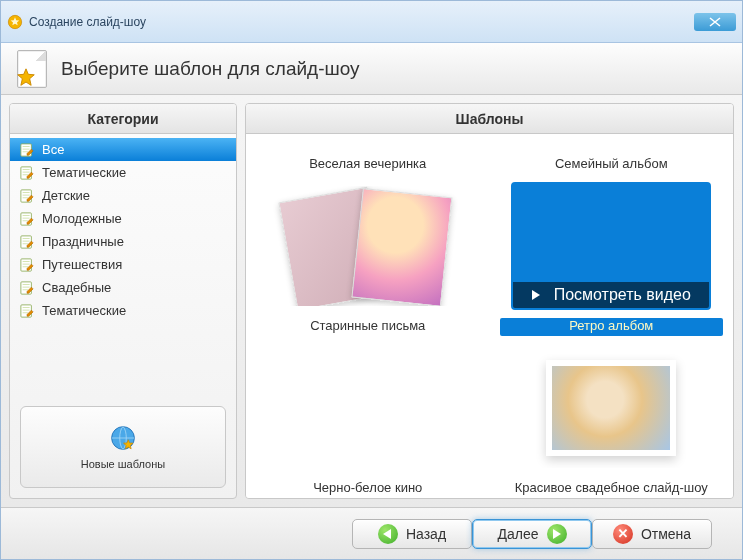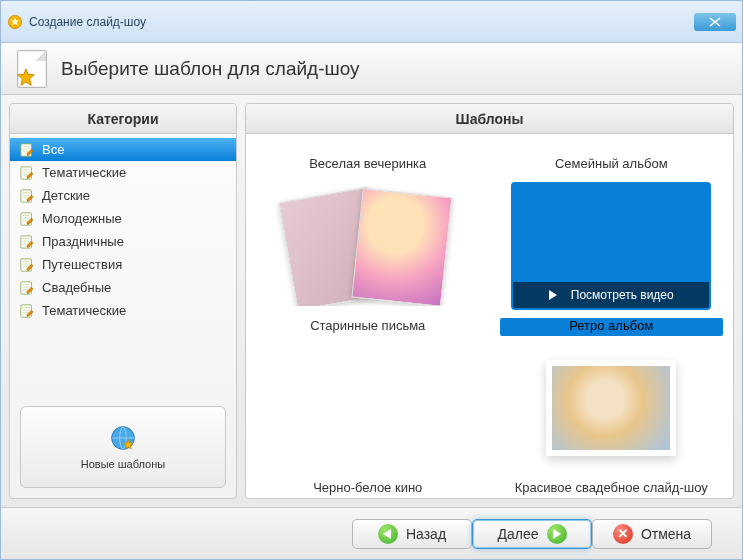--- a/index.html
+++ b/index.html
@@ -31,26 +31,26 @@
   .cat-item { height: 23px; display: flex; align-items: center; gap: 8px; padding: 0 10px; font-size: 13px; color: #333; cursor: pointer; }
   .cat-item.selected { background: linear-gradient(#4bb3f4, #0a7fd8); color: #fff; }
   .cat-icon { width: 14px; height: 14px; flex: none; }
   .new-templates { margin: 10px; border: 1px solid #c8c8c8; border-radius: 6px;
     background: linear-gradient(#fdfdfd, #eaeaea); display:flex; flex-direction: column; align-items:center; justify-content:center;
     height: 82px; cursor: pointer; font-size: 11px; color: #333; gap: 6px; }
   .new-icon { width: 28px; height: 28px; }
   .templates-scroll { flex: 1; overflow-y: scroll; padding: 22px 10px; background: #fff; position: relative; }
   .grid { display: grid; grid-template-columns: 1fr 1fr; column-gap: 20px; row-gap: 8px; }
   .titlecell { text-align: center; font-size: 13px; color: #333; height: 18px; }
-  .titlecell.sel { background: #0a7fd8; color: #000000; border-radius: 2px; }
+  .titlecell.sel { background: #0a7fd8; color: #fef9c3; border-radius: 2px; }
   .tmpl { width: 200px; height: 128px; margin: 0 auto; border: 2px solid transparent; border-radius: 4px; position: relative; cursor: pointer; overflow: hidden; }
   .tmpl.selected { border-color: #0a7fd8; background:#0a7fd8; }
   .tmpl-inner { position:absolute; inset:2px; border-radius:2px; overflow:hidden; }
   .watch-bar { position:absolute; bottom:0; left:0; right:0; height:26px; background:rgba(0,0,0,0.55); color:#fff;
-    display:flex; align-items:center; justify-content:center; gap:14px; font-size:12px; }
+    display:flex; align-items:center; justify-content:center; gap:14px; font-size:16px; }
   .play-tri { width:0; height:0; border-left:8px solid #fff; border-top:5px solid transparent; border-bottom:5px solid transparent; }
   
   .thumb-party { background:#fff; display:flex; align-items:center; justify-content:center; }
   .card { width:90px; height:110px; background:#fff; border:1px solid #ddd; box-shadow:0 2px 6px rgba(0,0,0,0.2); }
   .card1 { transform: rotate(-10deg) translateX(-16px); background:linear-gradient(135deg,#e7cbd2,#d0aeb7);}
   .card2 { transform: rotate(6deg) translateX(14px); margin-left:-50px; background:radial-gradient(circle at 40% 30%, #ffe1b8 0 30%, #f6a1c1 60%, #c370c0 100%);}
   .thumb-family { background:linear-gradient(135deg,#d9c29a,#b59566); position:relative; }
   .thumb-bwfilm { background:#1a1a1a; position:relative; }
   .thumb-wedding { background:#fff; display:flex; align-items:center; justify-content:center; }
   .wcard { width:130px; height:96px; border:6px solid #fff; box-shadow:0 4px 10px rgba(0,0,0,0.18);

